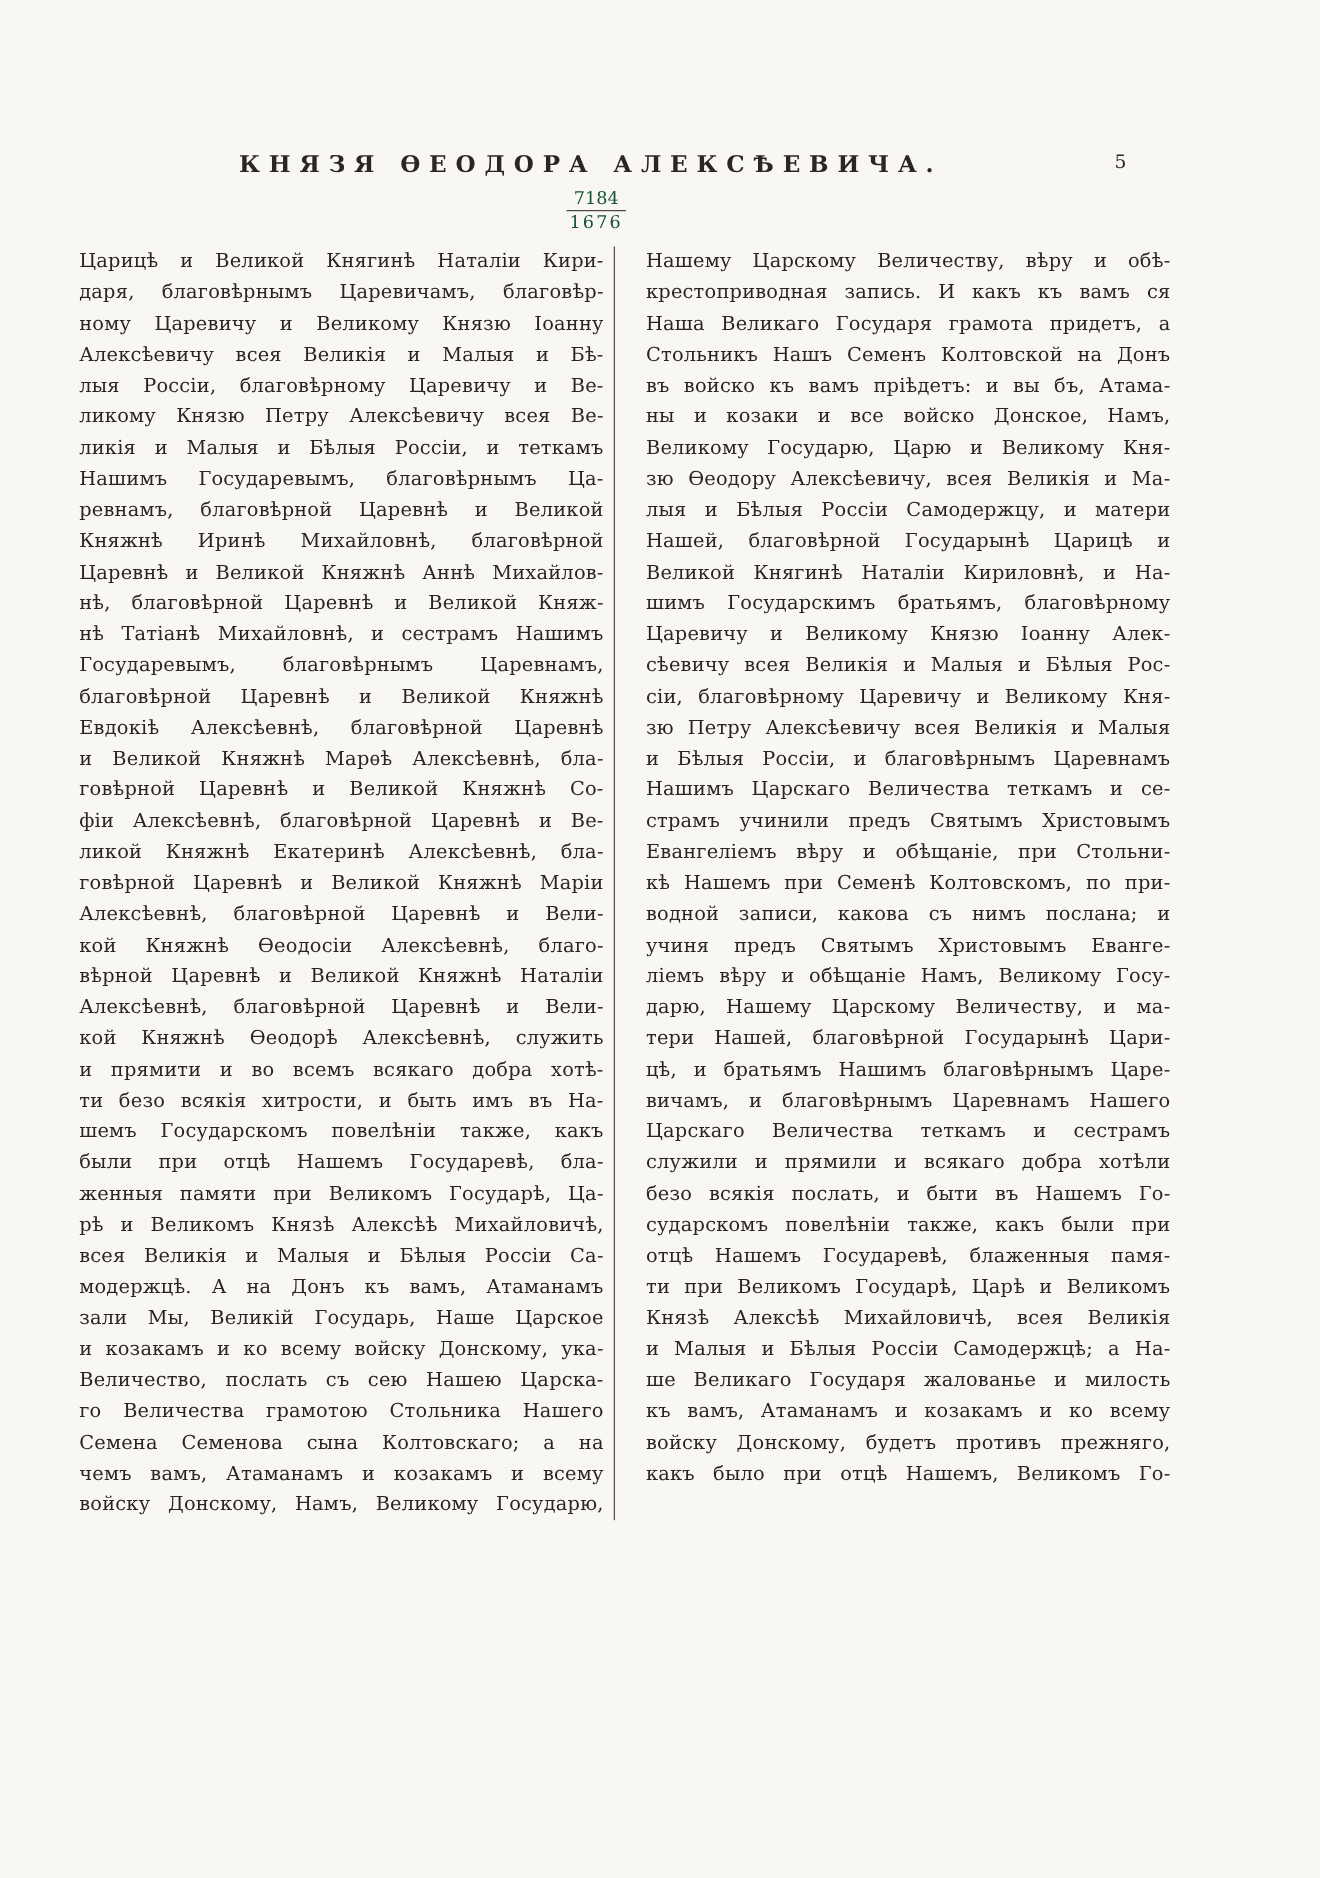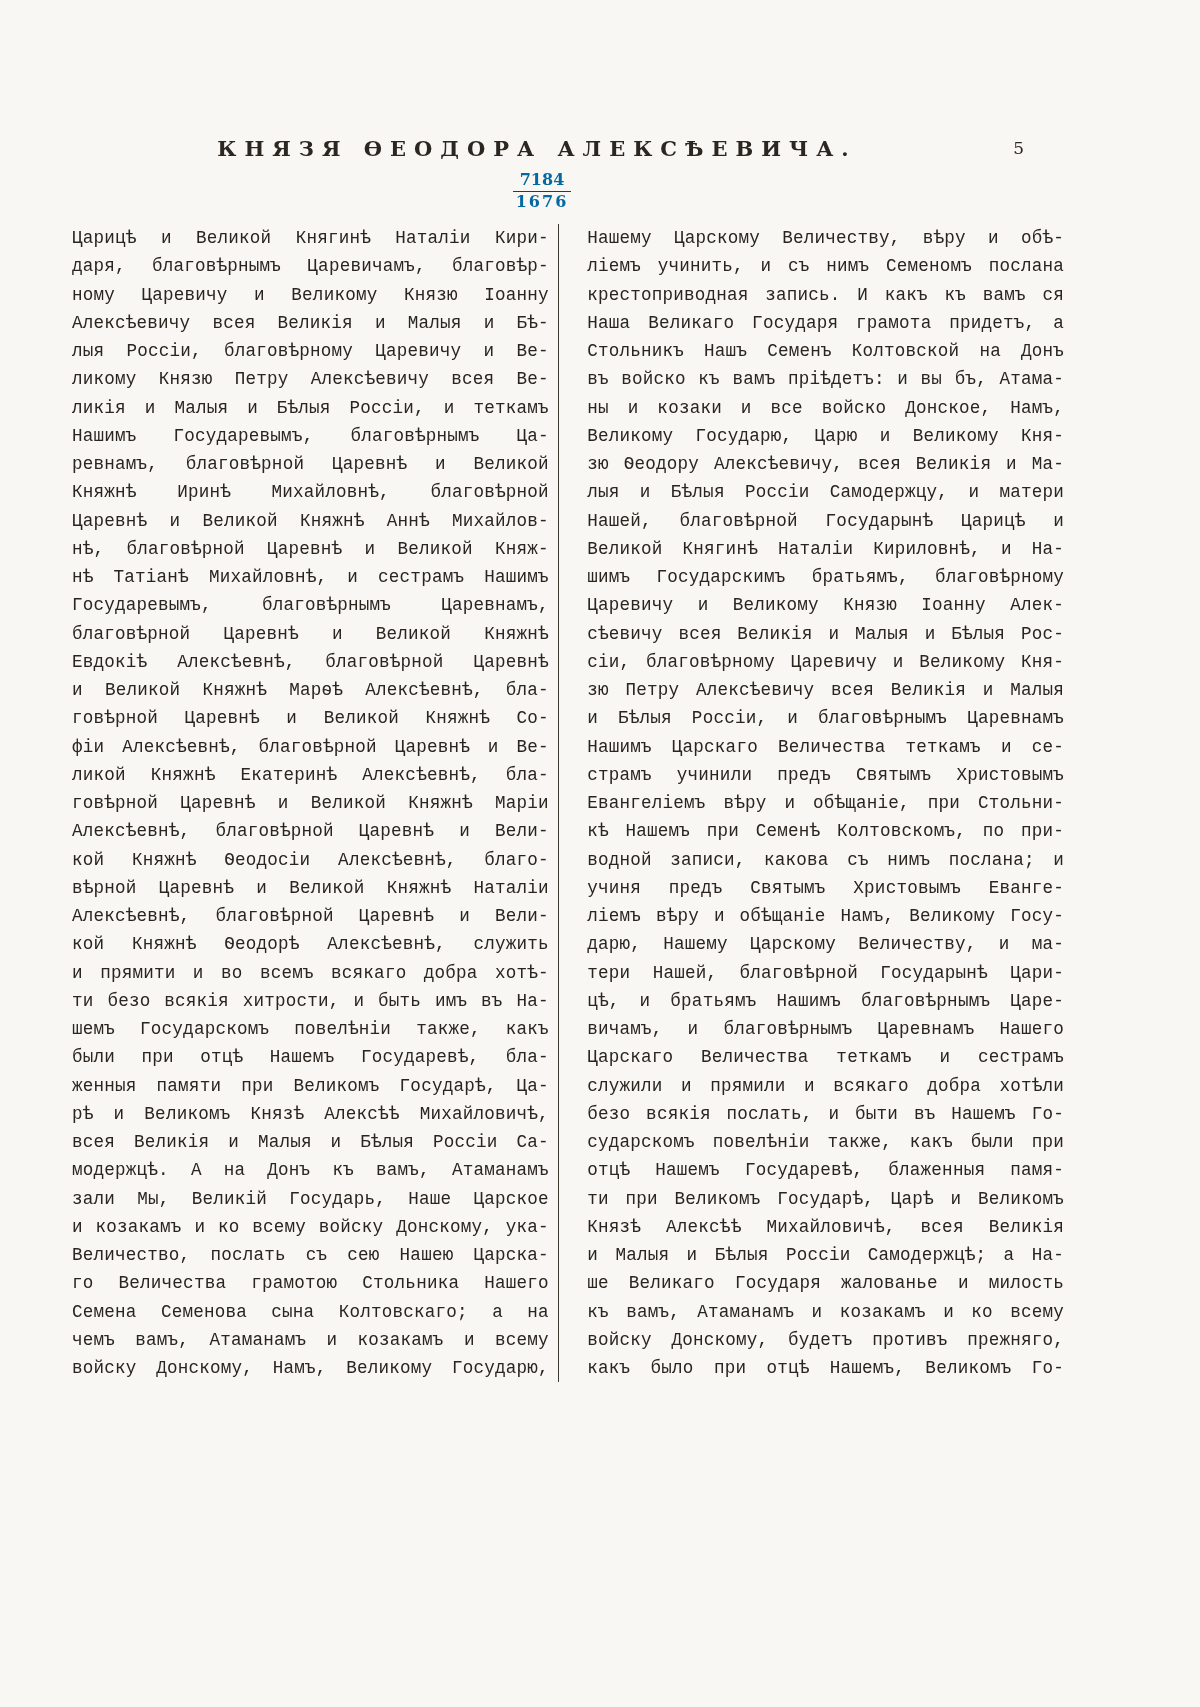--- a/index.html
+++ b/index.html
@@ -44,43 +44,42 @@
     top: 2px;
     font-size: 17px;
     color: #2b2620;
   }
   .date-fraction {
     position: absolute;
     top: 170px;
     left: 72px;
     width: 940px;
     text-align: center;
-    font-weight: bold;
-    color: #0369a1;
+    font-weight: normal;
+    color: #14532d;
   }
   .date-fraction .num {
     display: inline-block;
     font-size: 16px;
     line-height: 20px;
     padding: 0 7px 1px 7px;
     border-bottom: 1.5px solid #3a352e;
   }
   .date-fraction .den {
     font-size: 16px;
     line-height: 20px;
     letter-spacing: 2px;
   }
   .columns {
     position: absolute;
     top: 224px;
     left: 72px;
     width: 992px;
     display: flex;
     align-items: stretch;
-    font-family: Liberation Mono, monospace;
   }
   .column {
     width: 485px;
   }
   .column.left  { margin-right: 9px; }
   .column.right { margin-left: 28px; }
   .col-divider {
     width: 1.5px;
     background: #3c372f;
   }
@@ -149,21 +148,20 @@
         <div class="text-line">и козакамъ и ко всему войску Донскому, ука-</div>
         <div class="text-line">Величество, послать съ сею Нашею Царска-</div>
         <div class="text-line">го Величества грамотою Стольника Нашего</div>
         <div class="text-line">Семена Семенова сына Колтовскаго; а на</div>
         <div class="text-line">чемъ вамъ, Атаманамъ и козакамъ и всему</div>
         <div class="text-line">войску Донскому, Намъ, Великому Государю,</div>
       </div>
     <div class="col-divider"></div>
     <div class="column right">
         <div class="text-line">Нашему Царскому Величеству, вѣру и обѣ-</div>
-        <div class="text-line">ліемъ учинить, и съ нимъ Семеномъ послана</div>
         <div class="text-line">крестоприводная запись. И какъ къ вамъ ся</div>
         <div class="text-line">Наша Великаго Государя грамота придетъ, а</div>
         <div class="text-line">Стольникъ Нашъ Семенъ Колтовской на Донъ</div>
         <div class="text-line">въ войско къ вамъ пріѣдетъ: и вы бъ, Атама-</div>
         <div class="text-line">ны и козаки и все войско Донское, Намъ,</div>
         <div class="text-line">Великому Государю, Царю и Великому Кня-</div>
         <div class="text-line">зю Ѳеодору Алексѣевичу, всея Великія и Ма-</div>
         <div class="text-line">лыя и Бѣлыя Россіи Самодержцу, и матери</div>
         <div class="text-line">Нашей, благовѣрной Государынѣ Царицѣ и</div>
         <div class="text-line">Великой Княгинѣ Наталіи Кириловнѣ, и На-</div>

